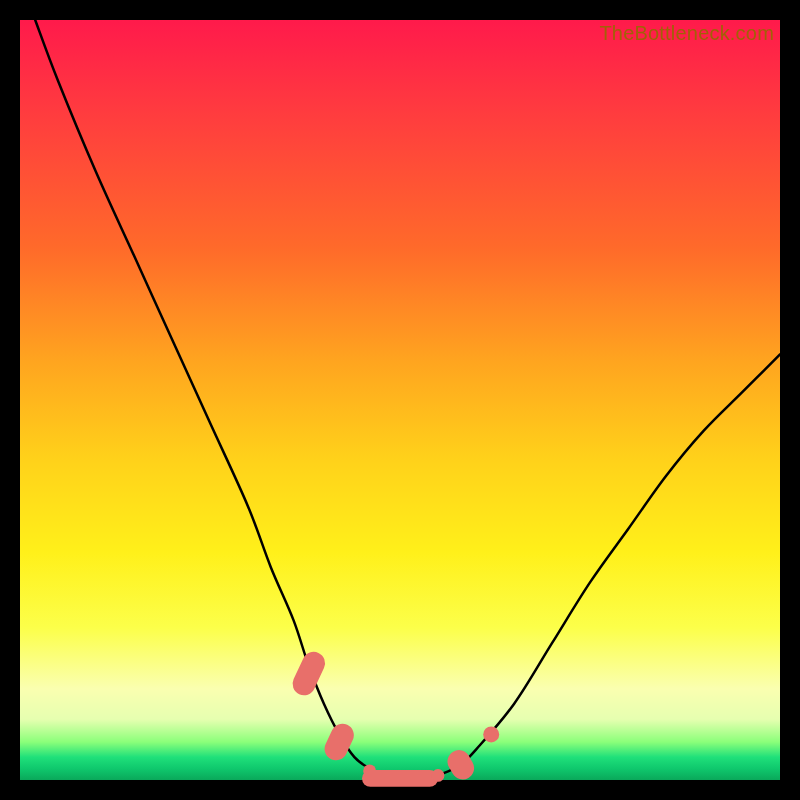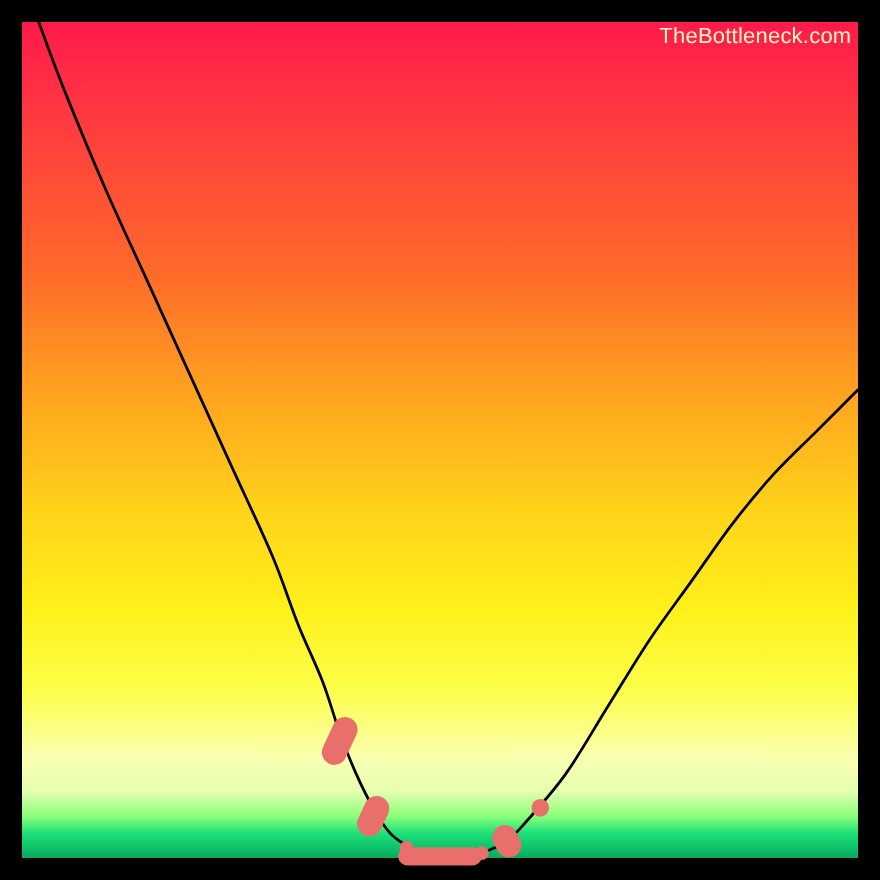--- a/index.html
+++ b/index.html
@@ -39,21 +39,21 @@
       #8bff7a 95%,
       #1fe07a 97%,
       #0fc86d 98.5%,
       #0aa85a 100%
     );
   }
   .watermark {
     position: absolute;
     top: 2px;
     right: 6px;
-    color: #fef9c3;
+    color: #a16207;
     font-size: 20px;
     font-weight: 500;
     letter-spacing: 0.2px;
     user-select: none;
   }
   svg.curve {
     position: absolute;
     left: 0;
     top: 0;
     width: 760px;

